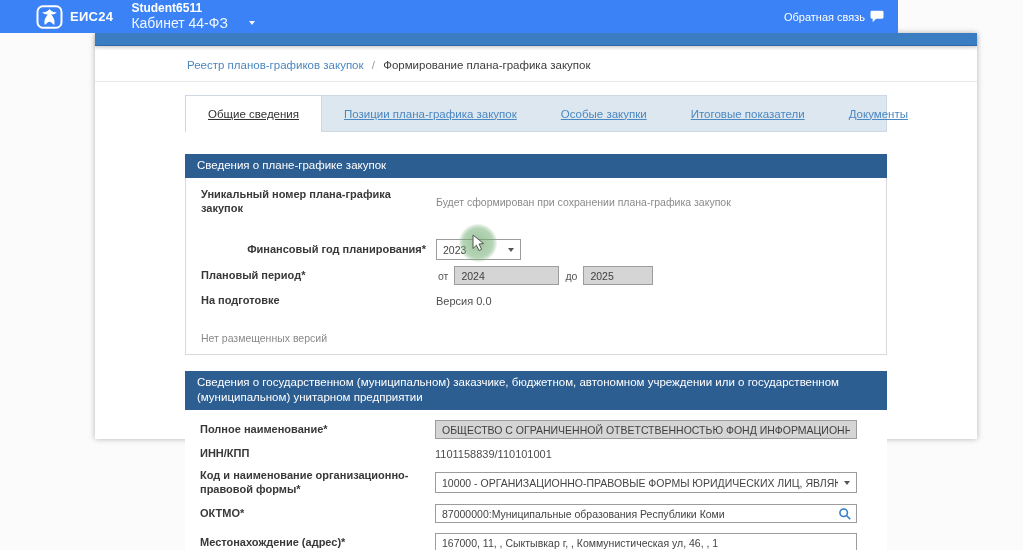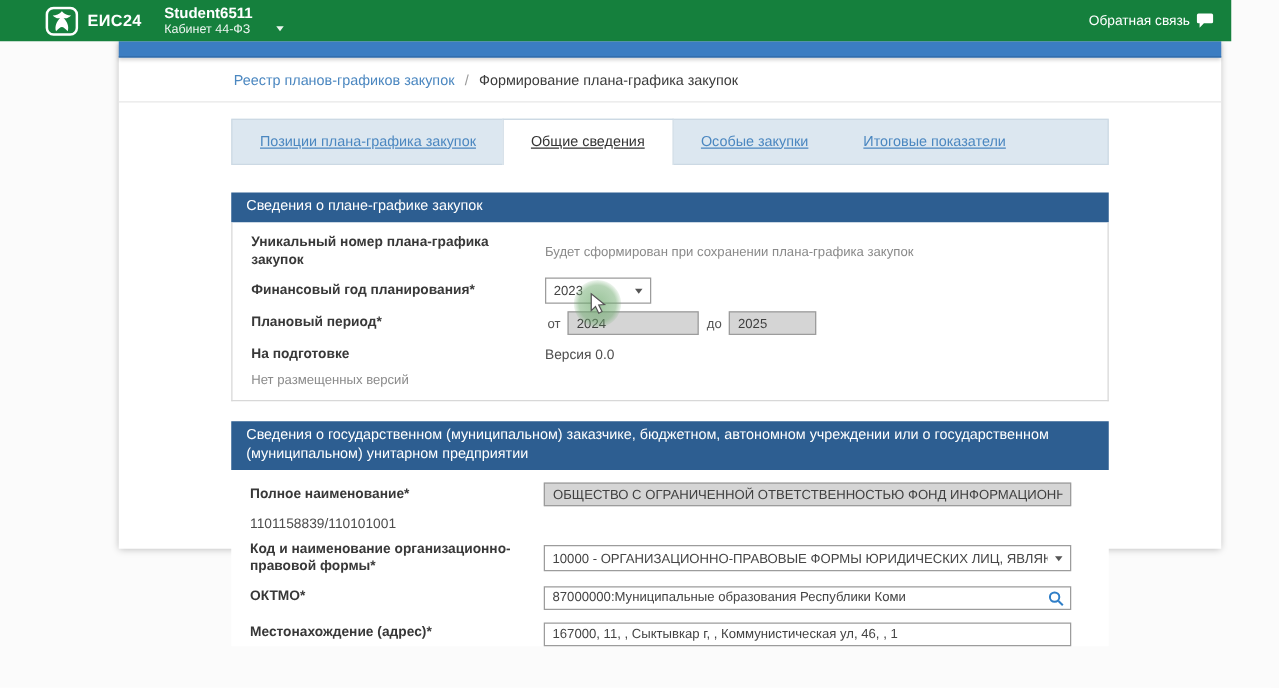--- a/index.html
+++ b/index.html
@@ -1,27 +1,27 @@
 <!DOCTYPE html>
 <html><head>
 <meta charset="utf-8">
 <style>
   * { margin:0; padding:0; box-sizing:border-box; }
   html,body { width:1023px; height:550px; overflow:hidden; background:#fbfbfb;
     font-family:"Liberation Sans","DejaVu Sans",sans-serif; }
 
   
-  .topbar { position:absolute; left:0; top:0; width:985px; height:33px;
-    background:#15803d; display:flex; align-items:center; color:#fff; z-index:30; }
+  .topbar { position:absolute; left:0; top:0; width:898px; height:33px;
+    background:#3b82f6; display:flex; align-items:center; color:#fff; z-index:30; }
   .logo { display:flex; align-items:center; margin-left:36px; cursor:pointer; }
   .logo svg { display:block; }
   .logo-text { font-size:13px; font-weight:bold; margin-left:7px; letter-spacing:.3px; }
   .user { margin-left:18px; line-height:1.15; cursor:pointer; }
   .user-name { font-size:12px; font-weight:bold; }
-  .user-cab { font-size:10px; opacity:.92; display:flex; align-items:center; gap:21px; }
+  .user-cab { font-size:14px; opacity:.92; display:flex; align-items:center; gap:21px; }
   .caret { width:0; height:0; border-left:3.5px solid transparent; border-right:3.5px solid transparent;
     border-top:4px solid #fff; display:inline-block; }
   .feedback { margin-left:auto; margin-right:14px; display:flex; align-items:center; gap:5px;
     font-size:11px; cursor:pointer; }
 
   
   .panel { position:absolute; left:95px; top:33px; width:882px; height:406px;
     background:#ffffff; box-shadow:0 0 6px rgba(0,0,0,.28); z-index:10; }
   .navbar { width:100%; height:13px; background:#3b7dc2; border-bottom:1px solid #2f6aa8;
     box-shadow:0 2px 3px rgba(0,0,0,.18); }
@@ -80,21 +80,21 @@
   .period-lbl:first-child { margin-left:2px; }
   .inp-2024 { width:105px; }
   .inp-2025 { width:70px; }
 
   
   .cursor-hl { position:absolute; left:459px; top:224px; width:38px; height:38px; z-index:40;
     border-radius:50%; pointer-events:none;
     background:radial-gradient(circle, rgba(101,165,101,.65) 0%, rgba(110,170,110,.5) 55%, rgba(120,175,120,0) 75%); }
   .cursor-hl svg { position:absolute; left:13px; top:10px; }
 
-  .mt8 { margin-top:8px; } .mt7 { margin-top:7px; } .mt6 { margin-top:6px; }
+  .mt8 { margin-top:8px; } .mt7 { margin-top:24px;text-align:right; } .mt6 { margin-top:6px; }
   .mt9 { margin-top:9px; } .mt10 { margin-top:10px; }
 </style>
 </head>
 <body>
 
 <div class="topbar">
   <div class="logo">
     <svg width="27" height="24" viewBox="0 0 40 36">
       <rect x="2" y="2" width="36" height="32" rx="8" fill="none" stroke="#ffffff" stroke-width="3"></rect>
       <path d="M20 6 C17 10 13 11 9 11 C12 14 15 15 18 14 C14 18 11 24 13 30 C16 27 18 25 20 25 C22 25 24 27 27 30 C29 24 26 18 22 14 C25 15 28 14 31 11 C27 11 23 10 20 6 Z" fill="#ffffff"></path>
@@ -121,24 +121,25 @@
 
   <div class="bc-row">
     <span class="bc-link">Реестр планов-графиков закупок</span>
     <span class="bc-sep">/</span>
     <span class="bc-cur">Формирование плана-графика закупок</span>
   </div>
 
   <div class="content">
 
     <div class="tabs">
+      <div class="tab active">Общие сведения</div>
       <div class="tab">Позиции плана-графика закупок</div>
-      <div class="tab active">Общие сведения</div>
       <div class="tab">Особые закупки</div>
       <div class="tab">Итоговые показатели</div>
+      <div class="tab">Документы</div>
     </div>
 
     <div class="section">
       <div class="sec-head">Сведения о плане-графике закупок</div>
       <div class="sec-body">
 
         <div class="frow mt8">
           <div class="flabel">Уникальный номер плана-графика закупок</div>
           <div class="fval">
               <span class="italic-gray">Будет сформирован при сохранении плана-графика закупок</span>
@@ -186,20 +187,21 @@
       <div class="sec-body open-bottom" style="border-left:none;border-right:none;">
 
         <div class="frow mt8">
           <div class="flabel">Полное наименование*</div>
           <div class="fval">
             <input class="txt gray w-full" readonly="" value="ОБЩЕСТВО С ОГРАНИЧЕННОЙ ОТВЕТСТВЕННОСТЬЮ ФОНД ИНФОРМАЦИОННЫХ ТЕХНОЛОГИЙ ПРОФИТ" style="">
           </div>
         </div>
 
         <div class="frow mt8">
+          <div class="flabel">ИНН/КПП</div>
           <div class="fval">
               <span class="plain-val">1101158839/110101001</span>
             </div>
         </div>
 
         <div class="frow mt8">
           <div class="flabel">Код и наименование организационно-правовой формы*</div>
           <div class="fval">
             <div class="sel sel-wide">
               <span class="sel-text">10000 - ОРГАНИЗАЦИОННО-ПРАВОВЫЕ ФОРМЫ ЮРИДИЧЕСКИХ ЛИЦ, ЯВЛЯЮЩИХСЯ КОММЕРЧЕСКИМИ КОР</span>

